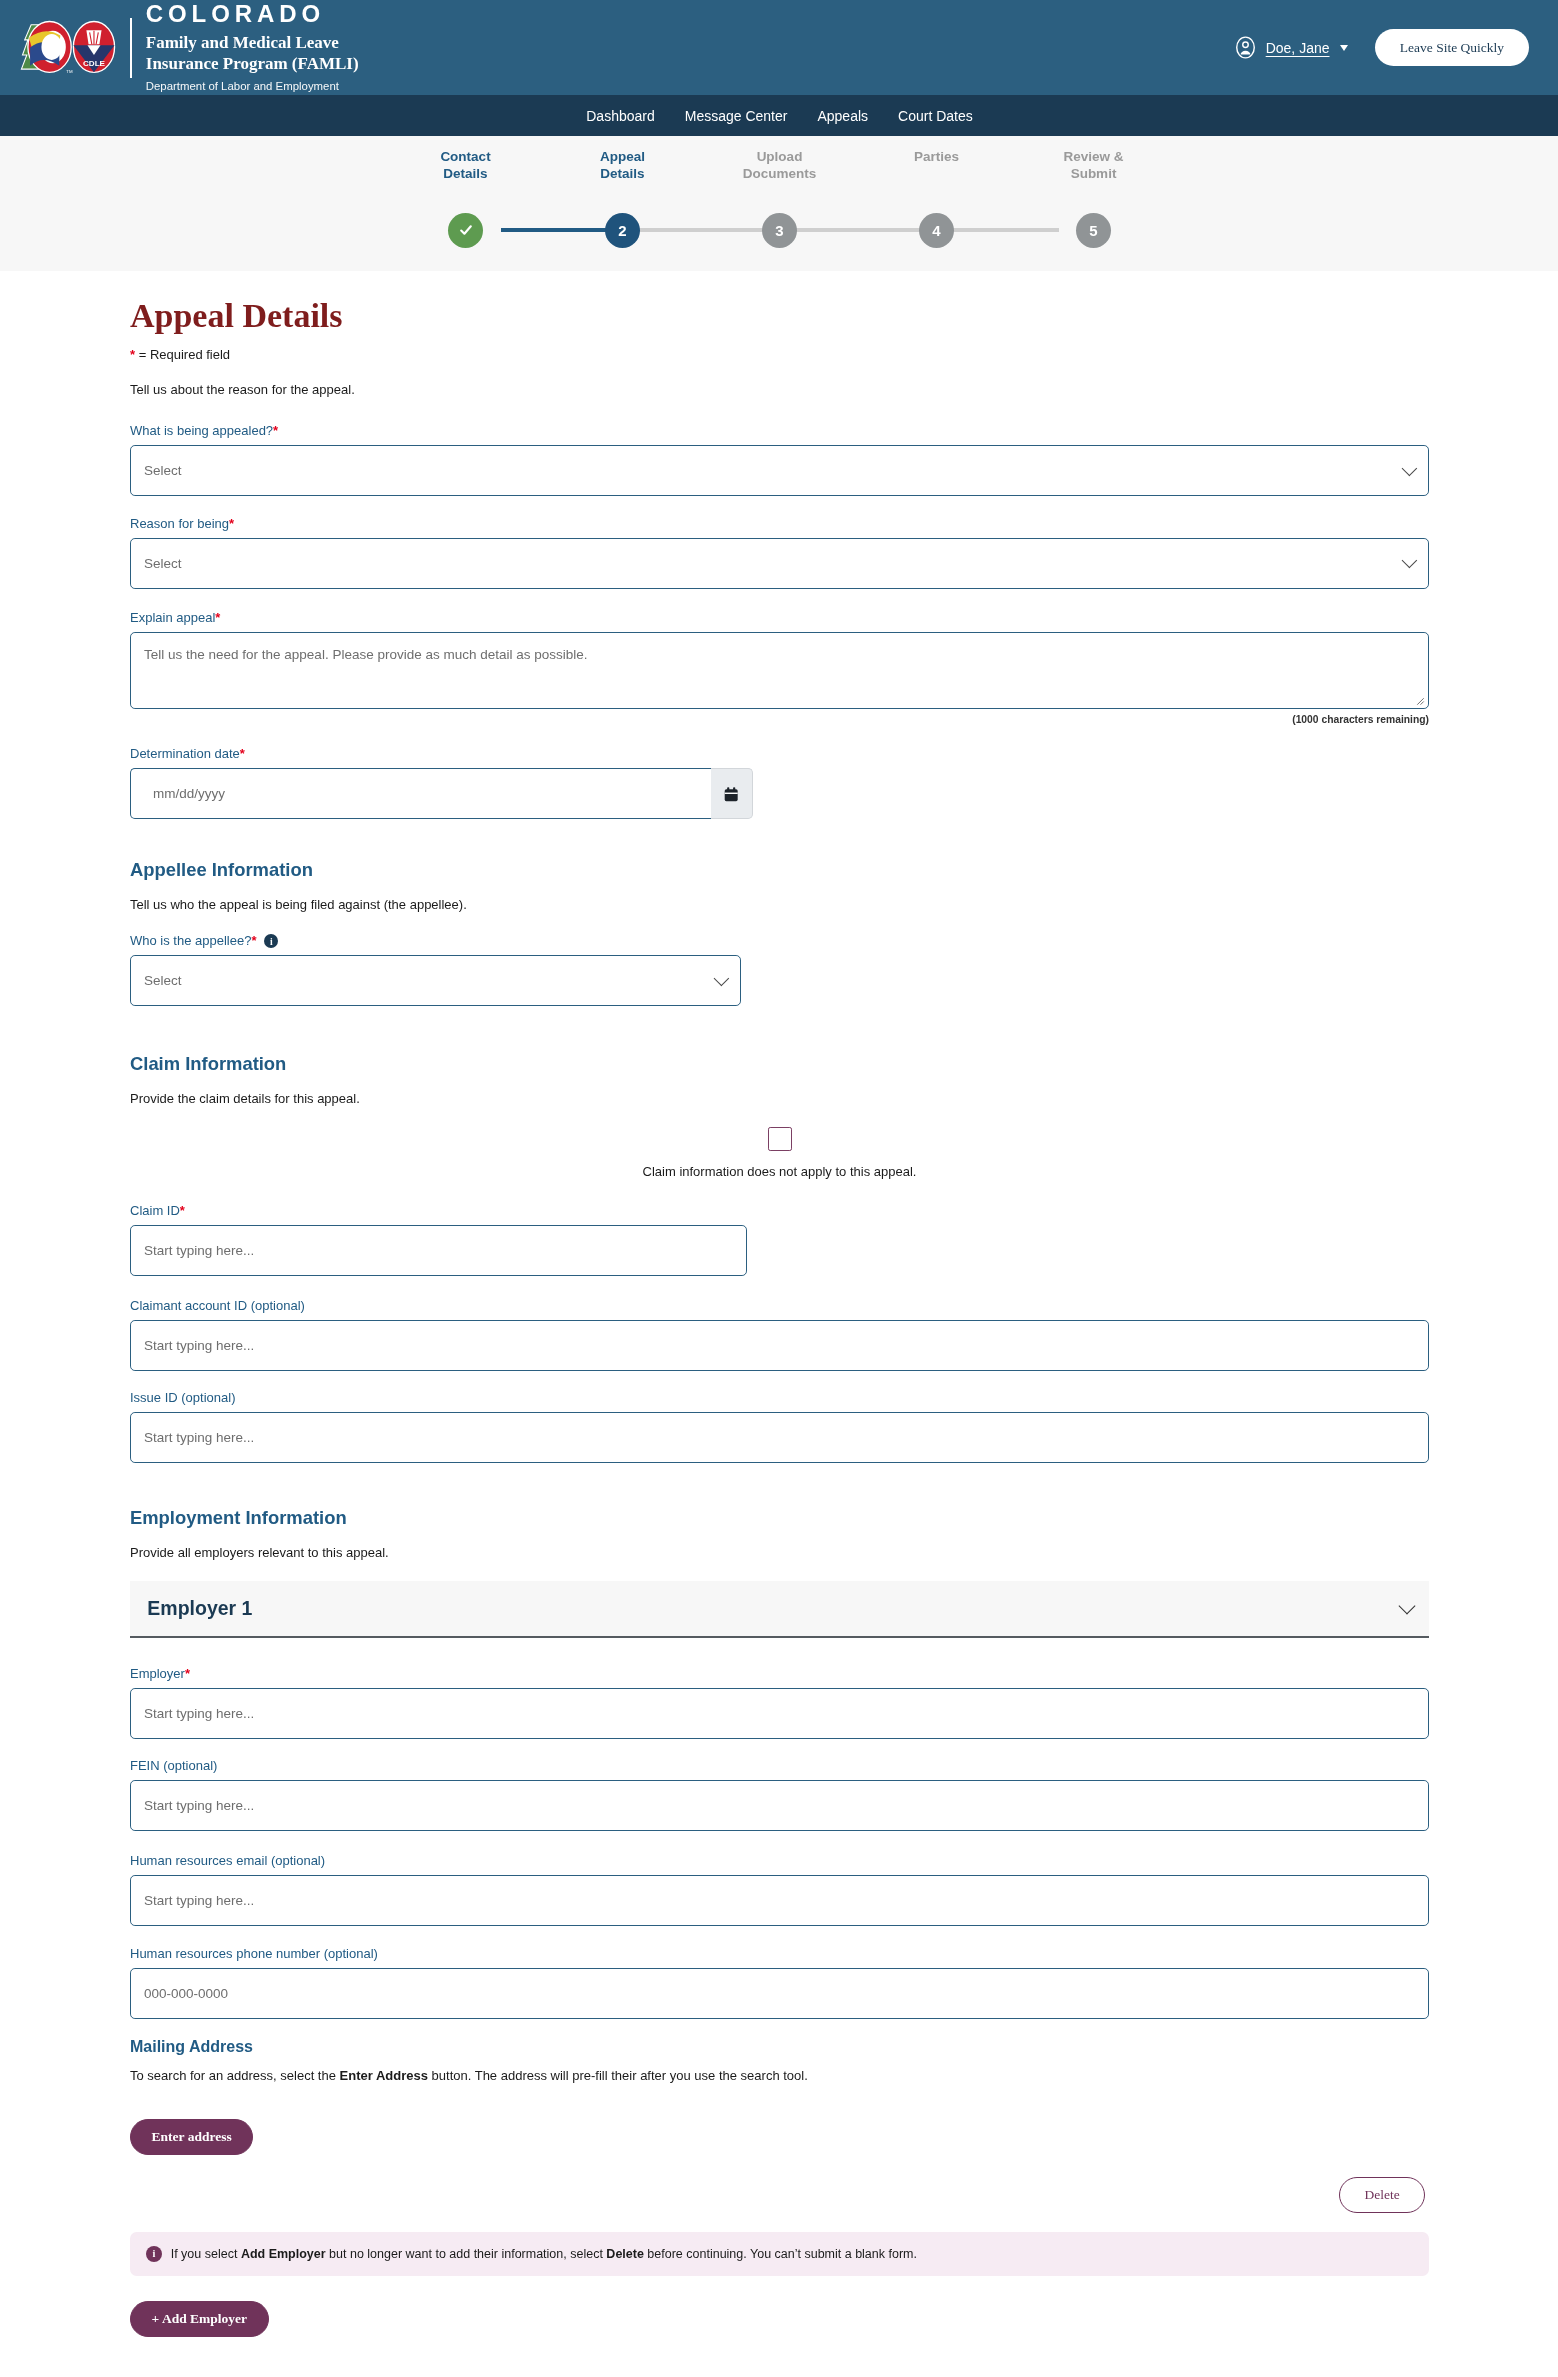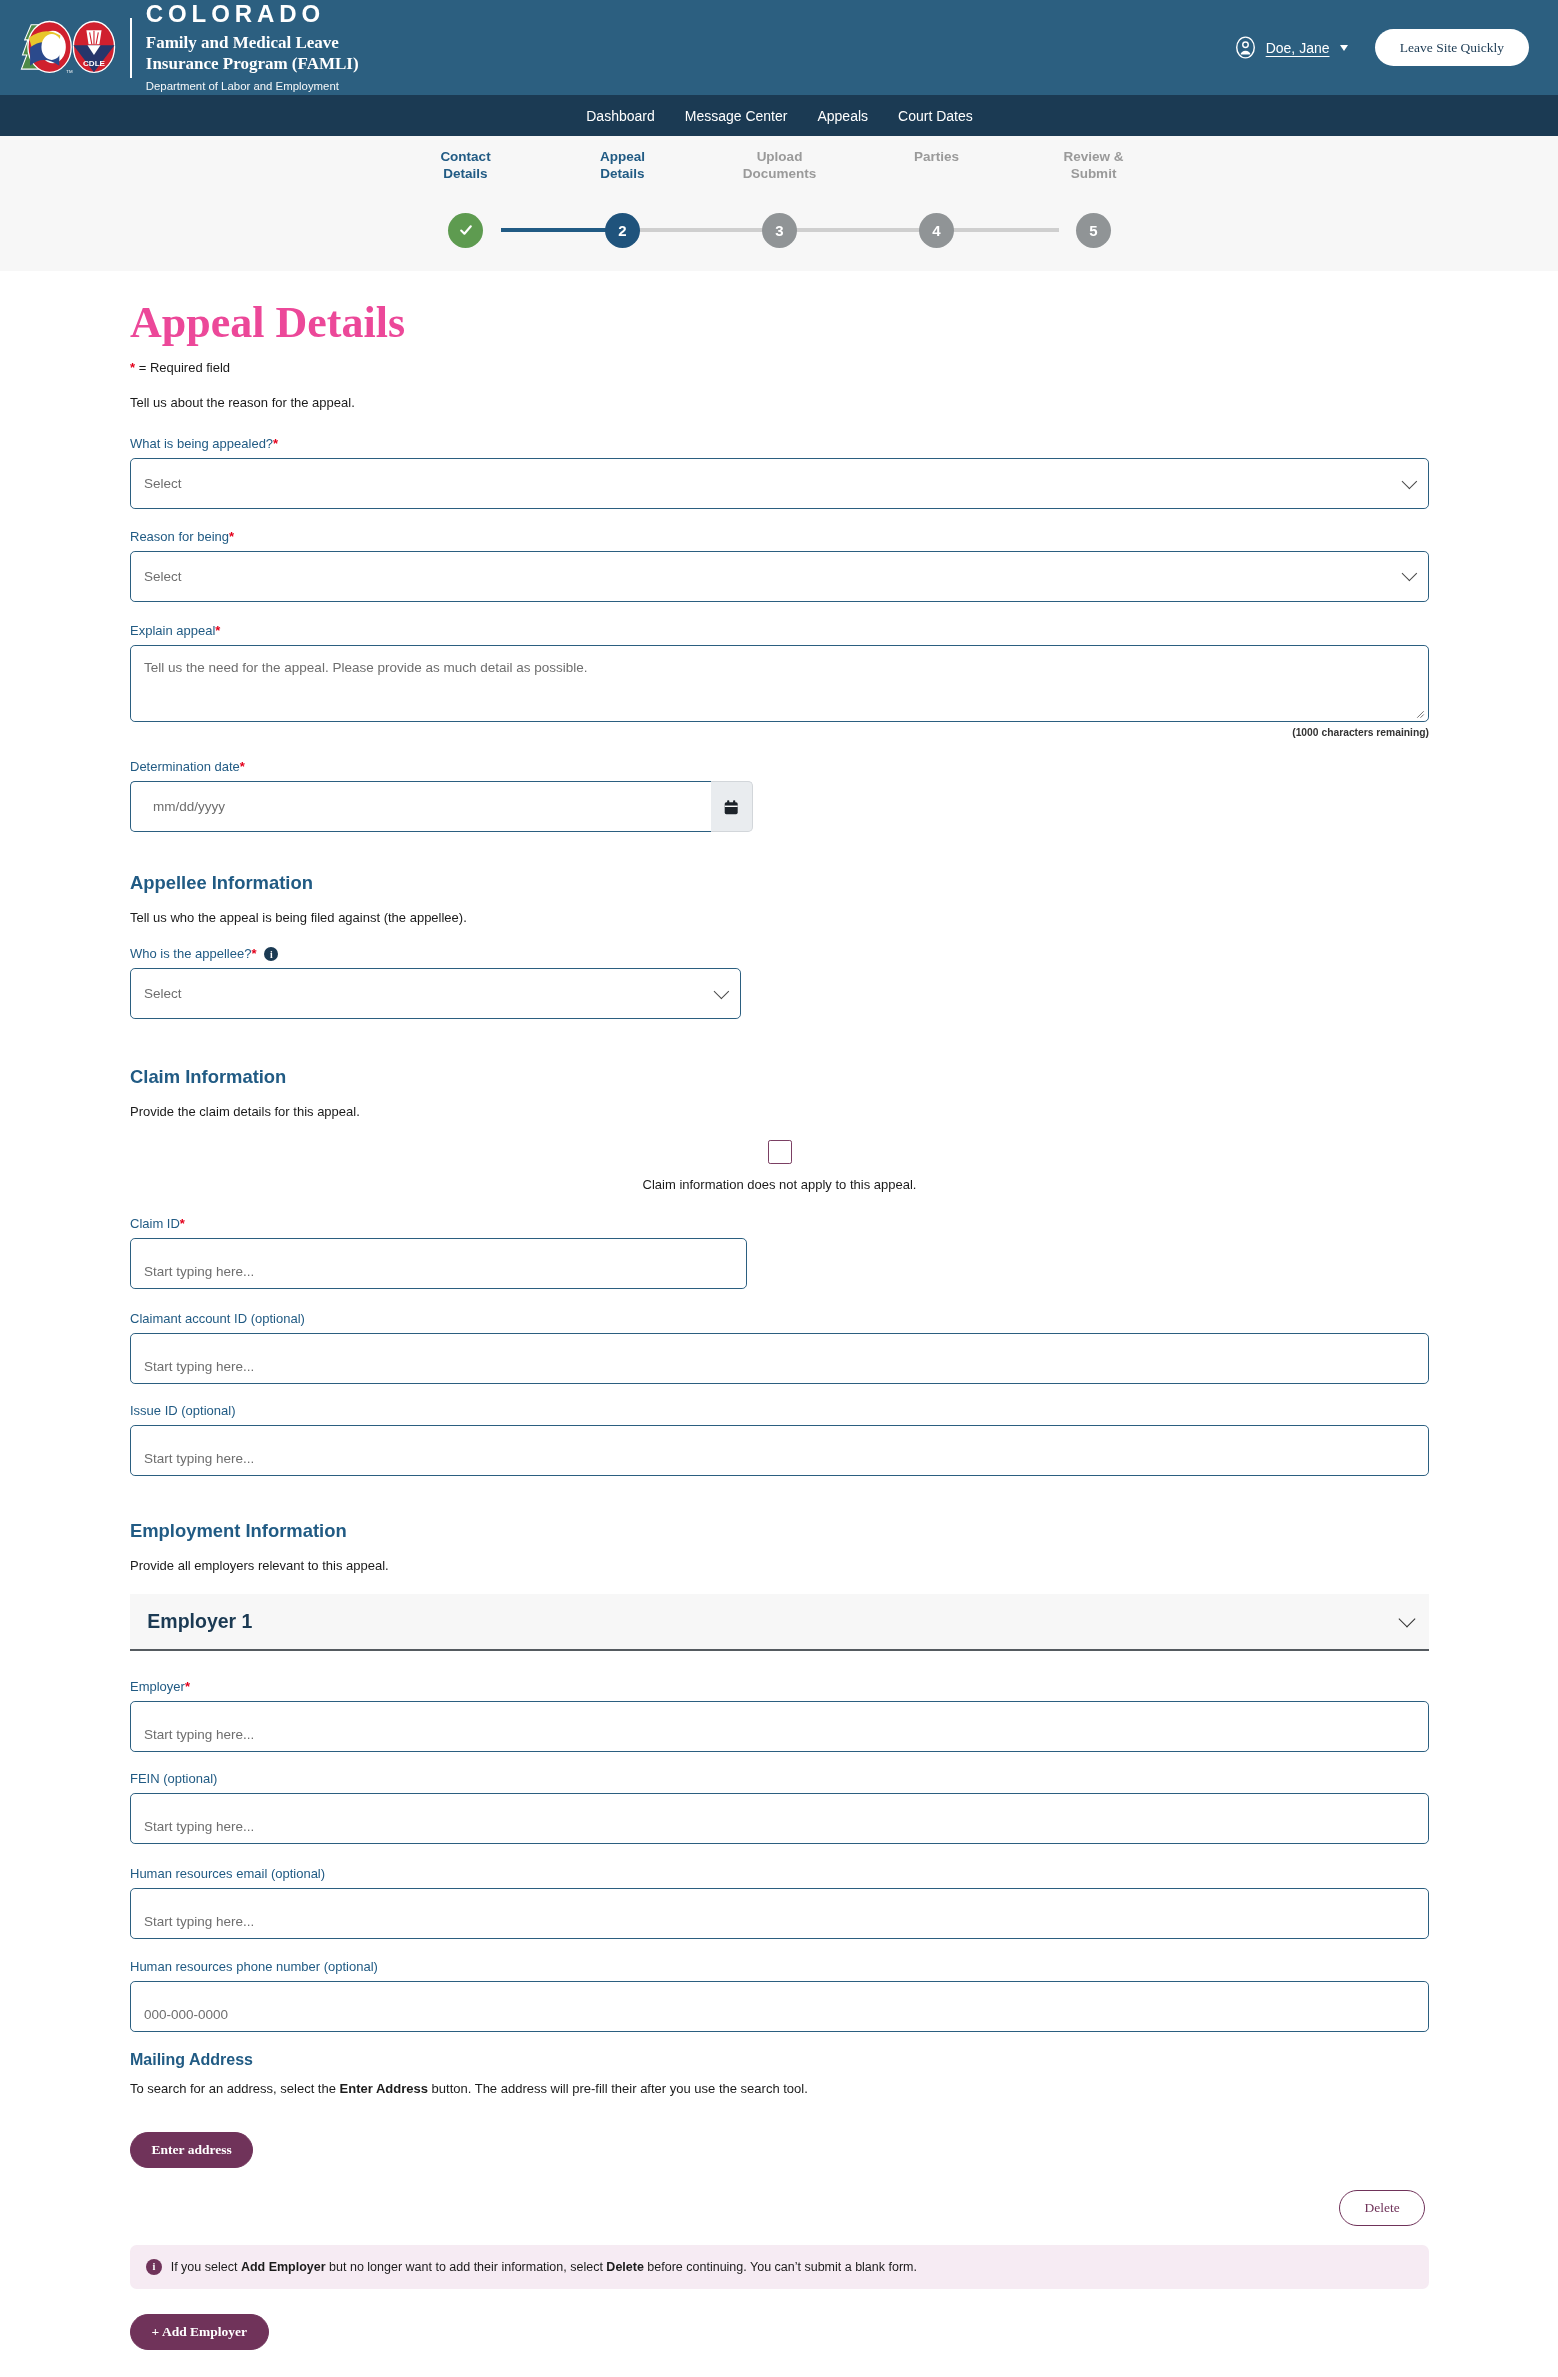--- a/index.html
+++ b/index.html
@@ -82,21 +82,21 @@
   .circle.active { background:#1f537c; }
   .circle.todo { background:#909496; }
   .check-svg { width:16px; height:16px; }
 
   
   .page { padding: 0 0 38px 0; }
   .content { width: 1299px; margin-left: 130px; }
 
   h1.page-title {
     font-family:"Liberation Serif", serif;
-    color:#ec4899; font-size:44px; font-weight:700; margin: 26px 0 12px;
+    color:#7f1d1d; font-size:34px; font-weight:700; margin: 26px 0 12px;
   }
   .req-note { font-size:13px; margin: 0 0 20.6px; }
   .req-star { color:#e3001b; font-weight:700; }
   .intro { font-size:13px; margin:0 0 26px; }
 
   h2.section-title {
     color:#215b84; font-size:18.4px; font-weight:700; margin: 0 0 16px;
     font-family:"Liberation Sans", sans-serif;
   }
   .section-desc { font-size:13px; margin:0 0 20.6px; }
@@ -110,21 +110,21 @@
   .col { flex:1 1 0; min-width:0; }
 
   .input-box, .select-box, .textarea-box {
     width:100%;
     border:1.1px solid #2b5f80;
     border-radius:4.9px;
     background:#fff;
     font-size:13.5px;
     color:#6e6e6e;
     font-family:"Liberation Sans", sans-serif;
-    padding: 8px 13px;
+    padding: 0 13px;
     height: 51px;
     line-height: 49px;
     display:block;
     text-align:left;
   }
   .select-box {
     display:flex; align-items:center; justify-content:space-between; cursor:pointer;
   }
   .chev {
     width:10.8px; height:10.8px; border-right:1.6px solid #4a4a4a; border-bottom:1.6px solid #4a4a4a;

